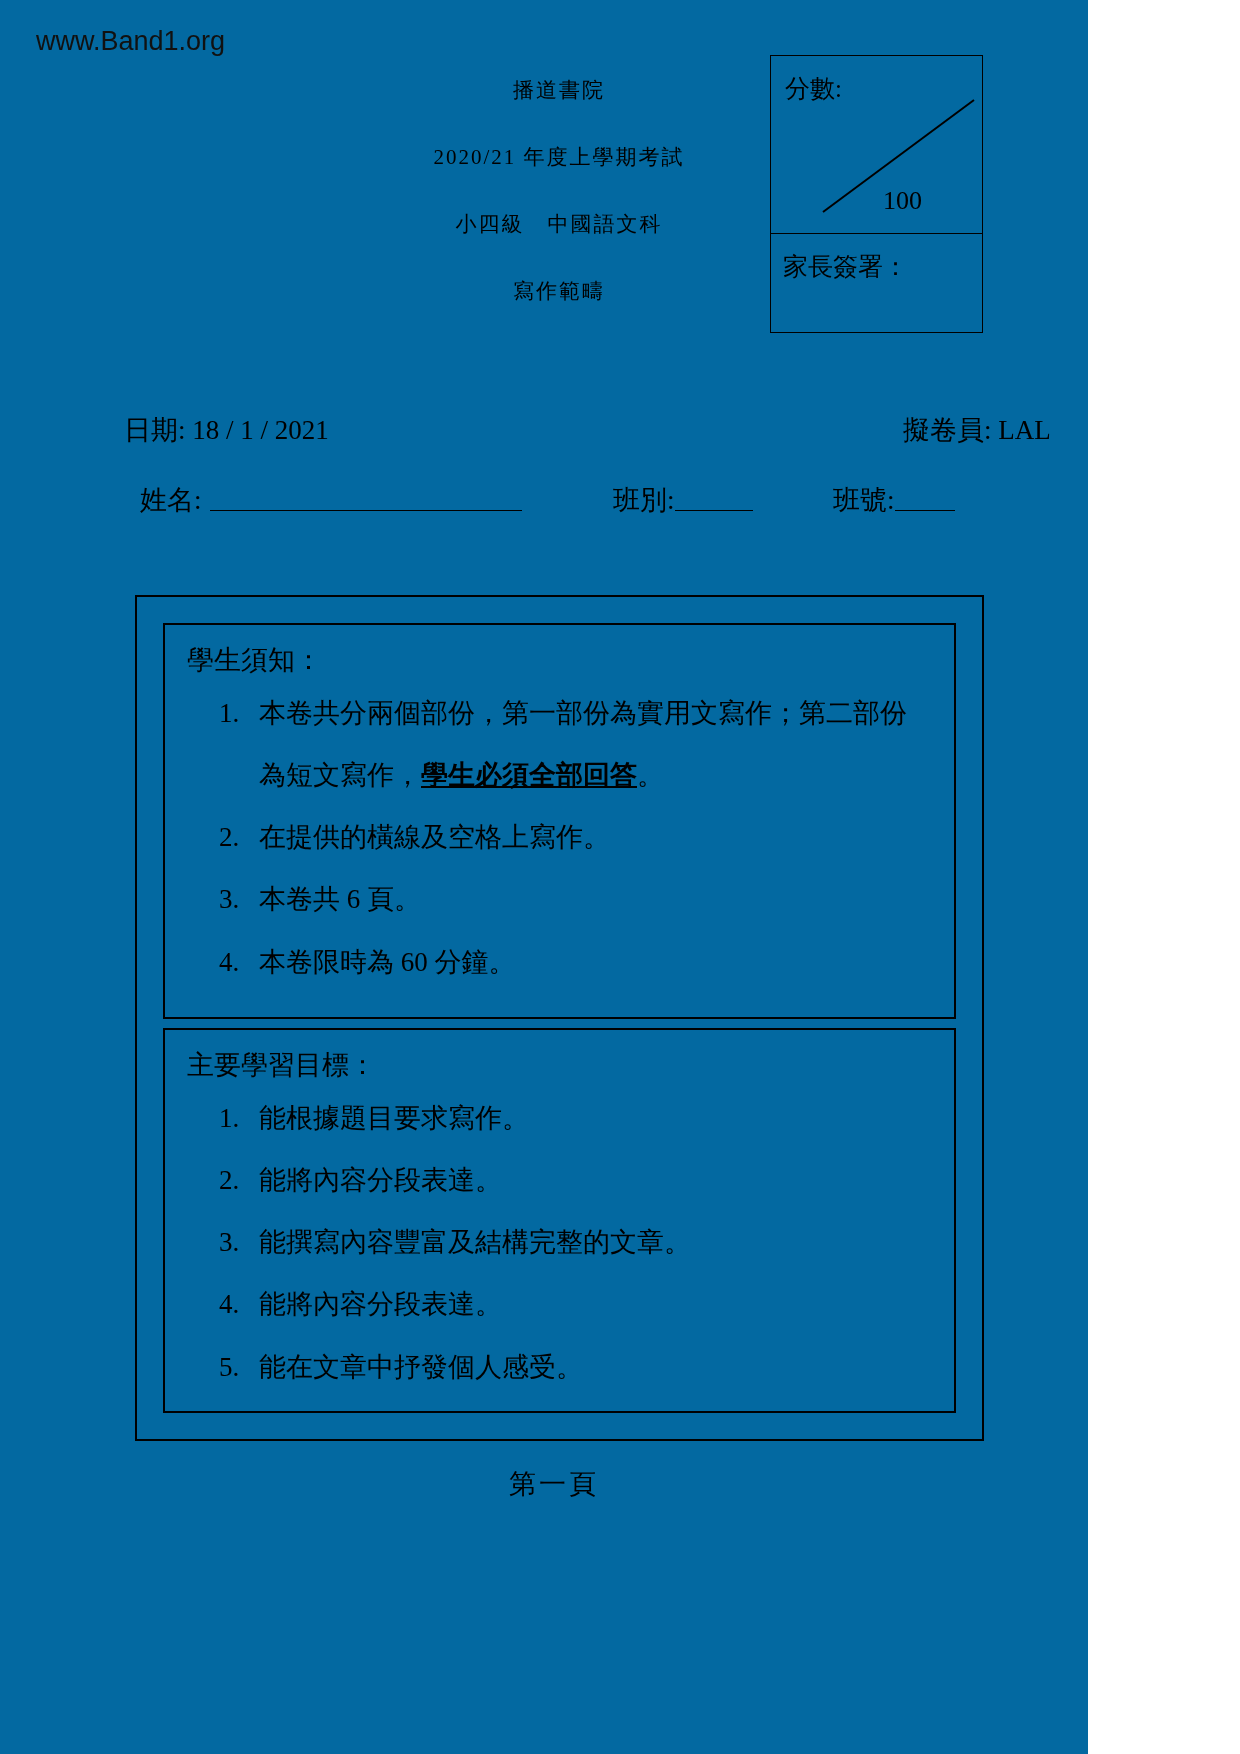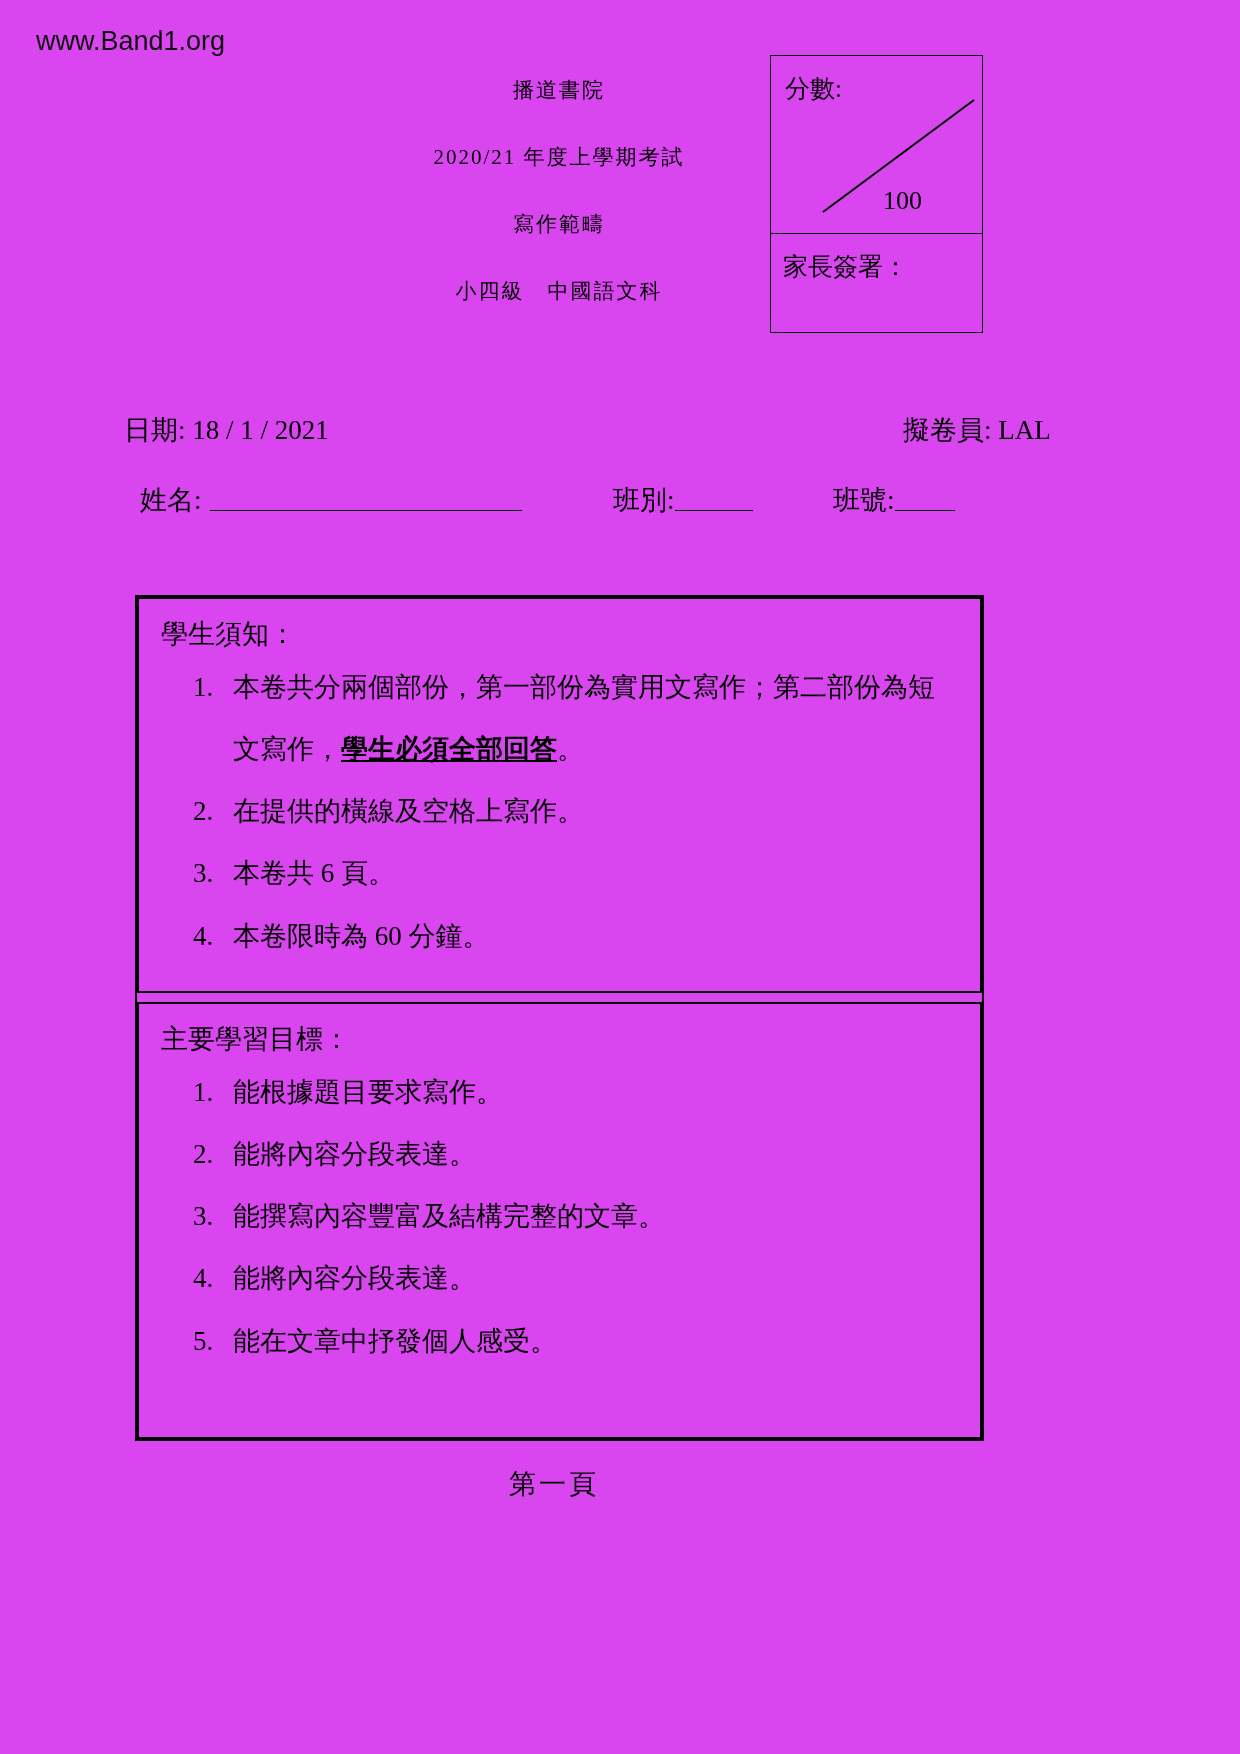--- a/index.html
+++ b/index.html
@@ -1,20 +1,20 @@
 <!DOCTYPE html>
 <html><head>
 <meta charset="utf-8">
 <style>
   html,body{margin:0;padding:0;background:#ffffff;}
   .page{
     position:relative;
-    width:1240px;
+    width:1088px;
     height:1754px;
-    background:#d946ef;
+    background:#0369a1;
     color:#000;
     font-family:"Liberation Serif","DejaVu Serif",serif;
     overflow:hidden;
   }
   .watermark{
     position:absolute;
     left:36px;
     top:26px;
     font-size:27px;
     font-family:"Liberation Sans","DejaVu Sans",sans-serif;
@@ -82,21 +82,21 @@
   .blank-classno{width:60px;}
   
   .main-box{
     position:absolute;
     left:135px;
     top:595px;
     width:849px;
     height:846px;
     border:2.5px solid #000;
     box-sizing:border-box;
-    padding:0;
+    padding:26px;
     display:flex;
     flex-direction:column;
     gap:9px;
   }
   .inner-box{
     border:2px solid #000;
     box-sizing:border-box;
     padding:14px 22px 10px 22px;
     font-size:27px;
   }
@@ -124,22 +124,22 @@
 </head>
 <body>
 
 <div class="page">
 
   <div class="watermark">www.Band1.org</div>
 
   <div class="header">
     <div class="hline">播道書院</div>
     <div class="hline">2020/21 年度上學期考試</div>
+    <div class="hline">小四級　中國語文科</div>
     <div class="hline">寫作範疇</div>
-    <div class="hline">小四級　中國語文科</div>
   </div>
 
   <div class="score-box">
     <div class="score-top">
       <span class="score-label">分數:</span>
       <svg width="213" height="178" viewBox="0 0 213 178">
         <line x1="52" y1="156" x2="203" y2="44" stroke="#000" stroke-width="2"></line>
       </svg>
       <span class="score-total">100</span>
     </div>

